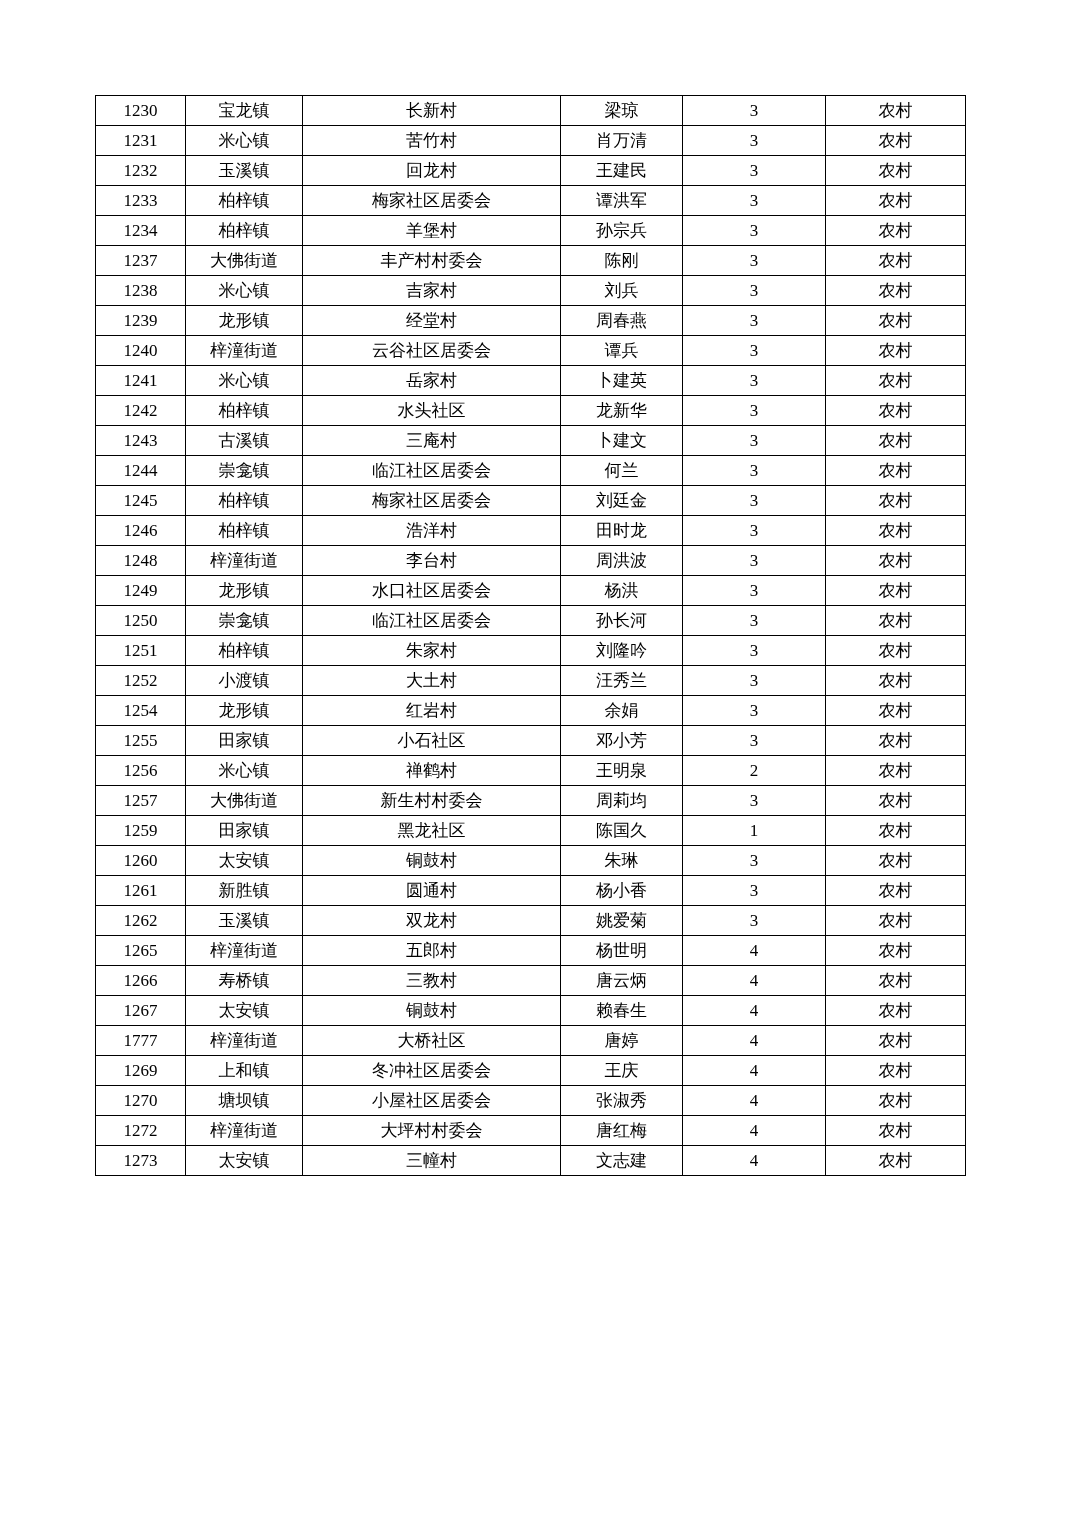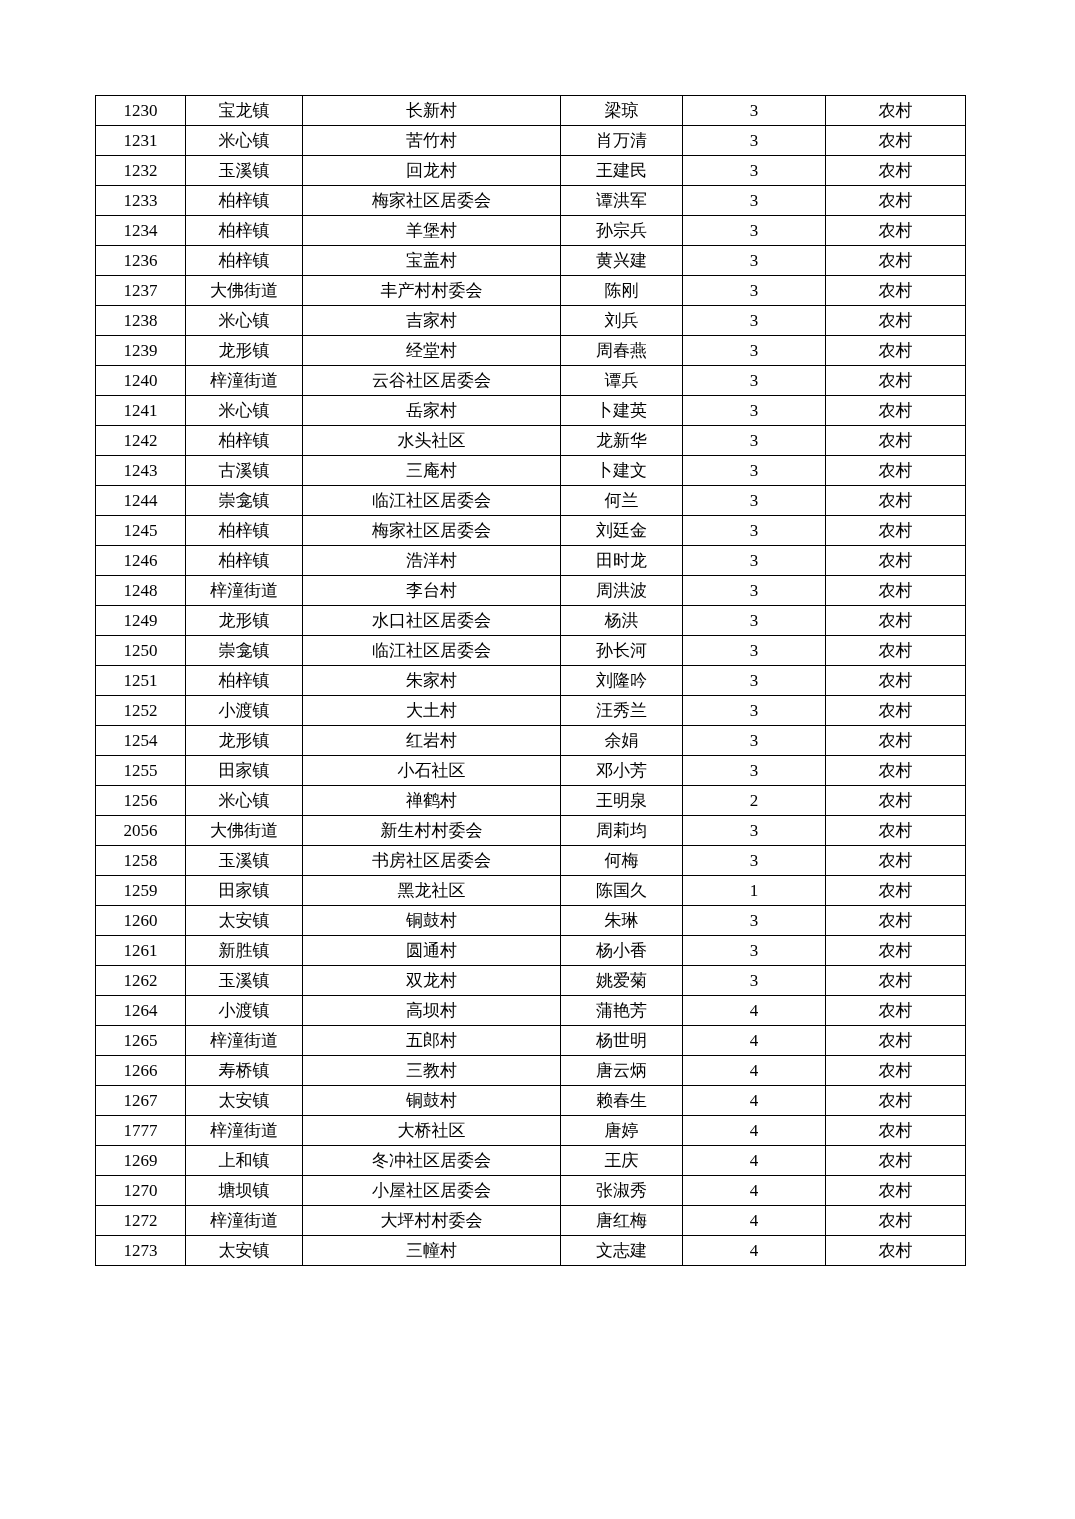--- a/index.html
+++ b/index.html
@@ -95,28 +95,20 @@
         </tr>
         <tr>
           <td>1234</td>
           <td>柏梓镇</td>
           <td>羊堡村</td>
           <td>孙宗兵</td>
           <td>3</td>
           <td>农村</td>
         </tr>
         <tr>
-          <td>1236</td>
-          <td>柏梓镇</td>
-          <td>宝盖村</td>
-          <td>黄兴建</td>
-          <td>3</td>
-          <td>农村</td>
-        </tr>
-        <tr>
           <td>1237</td>
           <td>大佛街道</td>
           <td>丰产村村委会</td>
           <td>陈刚</td>
           <td>3</td>
           <td>农村</td>
         </tr>
         <tr>
           <td>1238</td>
           <td>米心镇</td>
@@ -247,32 +239,24 @@
         </tr>
         <tr>
           <td>1256</td>
           <td>米心镇</td>
           <td>禅鹤村</td>
           <td>王明泉</td>
           <td>2</td>
           <td>农村</td>
         </tr>
         <tr>
-          <td>2056</td>
+          <td>1257</td>
           <td>大佛街道</td>
           <td>新生村村委会</td>
           <td>周莉均</td>
-          <td>3</td>
-          <td>农村</td>
-        </tr>
-        <tr>
-          <td>1258</td>
-          <td>玉溪镇</td>
-          <td>书房社区居委会</td>
-          <td>何梅</td>
           <td>3</td>
           <td>农村</td>
         </tr>
         <tr>
           <td>1259</td>
           <td>田家镇</td>
           <td>黑龙社区</td>
           <td>陈国久</td>
           <td>1</td>
           <td>农村</td>
@@ -295,28 +279,20 @@
         </tr>
         <tr>
           <td>1262</td>
           <td>玉溪镇</td>
           <td>双龙村</td>
           <td>姚爱菊</td>
           <td>3</td>
           <td>农村</td>
         </tr>
         <tr>
-          <td>1264</td>
-          <td>小渡镇</td>
-          <td>高坝村</td>
-          <td>蒲艳芳</td>
-          <td>4</td>
-          <td>农村</td>
-        </tr>
-        <tr>
           <td>1265</td>
           <td>梓潼街道</td>
           <td>五郎村</td>
           <td>杨世明</td>
           <td>4</td>
           <td>农村</td>
         </tr>
         <tr>
           <td>1266</td>
           <td>寿桥镇</td>

